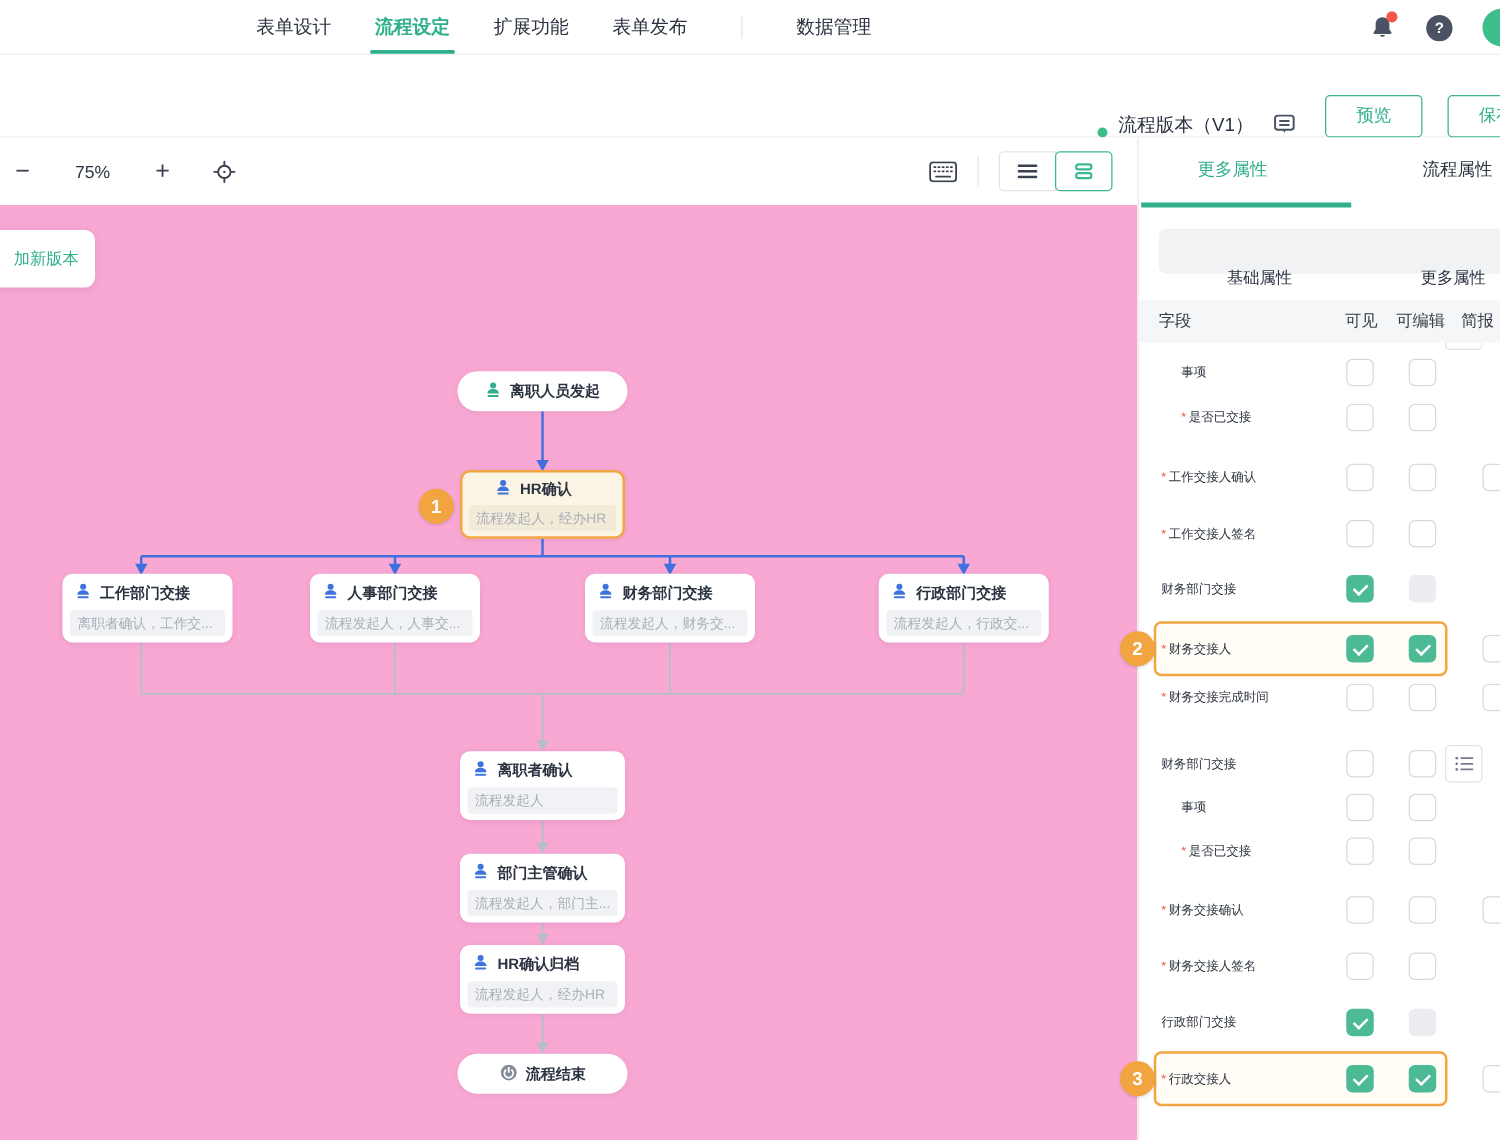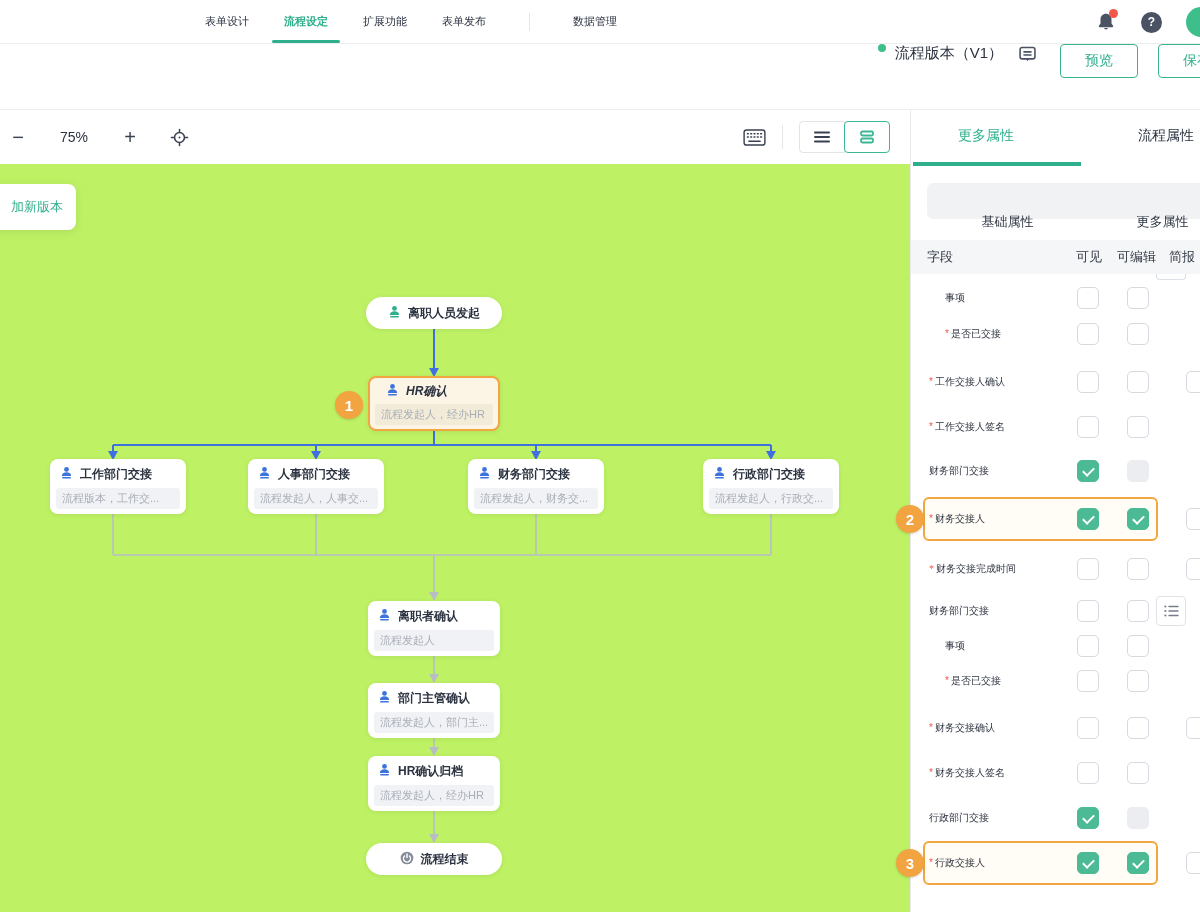--- a/index.html
+++ b/index.html
@@ -3,33 +3,33 @@
 <meta charset="utf-8">
 <style>
   * { margin:0; padding:0; box-sizing:border-box; }
   html,body { width:1200px; height:912px; }
   body { font-family:"Liberation Sans","DejaVu Sans",sans-serif; background:#fff; }
   .app { position:relative; width:1200px; height:912px; overflow:hidden; background:#fff; }
 
   
   .topnav { position:relative; height:44px; border-bottom:1px solid #EDEEF0; display:flex; align-items:stretch; }
   .nav-tabs { display:flex; align-items:stretch; margin-left:205px; gap:35px; }
-  .nav-tab { position:relative; display:flex; align-items:center; font-size:11px; color:#2B3240; font-weight:500; cursor:pointer; white-space:nowrap; }
+  .nav-tab { position:relative; display:flex; align-items:center; font-size:15px; color:#2B3240; font-weight:500; cursor:pointer; white-space:nowrap; }
   .nav-tab.active { color:#2FAF8C;font-weight:bold; }
   .nav-tab.active::after { content:''; position:absolute; left:50%; transform:translateX(-50%); bottom:0; width:68px; height:3px; border-radius:2px; background:#2FAF8C; }
   .nav-divider { width:1px; height:18px; background:#E3E5E8; align-self:center; margin:0 8px; }
   .topnav-right { position:absolute; right:0; top:0; height:44px; display:flex; align-items:center; gap:24px; }
   .bell-wrap { position:relative; width:22px; height:22px; }
   .bell-dot { position:absolute; right:-1px; top:-2px; width:9px; height:9px; border-radius:50%; background:#F5564A; }
   .help-circle { width:21px; height:21px; border-radius:50%; background:#4A5263; color:#fff; font-size:12px; font-weight:700; display:flex; align-items:center; justify-content:center; }
   .avatar { width:30px; height:30px; border-radius:50%; background:#3DBE8B; margin-right:-16px; }
 
   
   .subheader { position:relative; height:66px; border-bottom:1px solid #EDEEF0; }
-  .subheader-right { position:absolute; right:0; top:0; height:66px; display:flex; align-items:flex-start; }
+  .subheader-right { position:absolute; right:0; top:0; height:66px; display:flex; align-items:flex-end; }
   .status-dot { width:8px; height:8px; border-radius:50%; background:#3DBE8B; margin-right:9px; }
   .version-label { font-size:15px; color:#2B3240; margin-right:14px; white-space:nowrap; }
   .comment-icon { margin-right:22px; display:flex; }
   .btn { height:34px; width:78px; border:1px solid #3BB38E; border-radius:4px; background:#fff; color:#2FAF8C; font-size:14px; display:flex; align-items:center; justify-content:center; cursor:pointer; }
   .btn + .btn { margin-left:20px; }
   .btn.save { margin-right:-36px; }
 
   
   .main { display:flex; height:802px; }
   .canvas-col { width:910px; display:flex; flex-direction:column; }
@@ -40,31 +40,31 @@
   .zoom-in { margin-left:28px; }
   .locate-btn { margin-left:30px; display:flex; cursor:pointer; }
   .toolbar-right { position:absolute; right:20px; top:0; height:54px; display:flex; align-items:center; }
   .kbd-btn { display:flex; cursor:pointer; }
   .tb-divider { width:1px; height:24px; background:#E4E6E9; margin:0 16px; }
   .seg-views { display:flex; }
   .view-btn { width:46px; height:32px; background:#fff; border:1px solid #E2E4E8; display:flex; align-items:center; justify-content:center; cursor:pointer; }
   .view-btn.first { border-radius:4px 0 0 4px; }
   .view-btn.active { border:1px solid #3BB795; border-radius:4px; margin-left:-1px; z-index:1; }
 
-  .canvas { position:relative; flex:1; background:#bef264; overflow:visible; }
+  .canvas { position:relative; flex:1; background:#f9a8d4; overflow:visible; }
   .connectors { position:absolute; left:0; top:0; pointer-events:none; }
 
   .new-version-card { position:absolute; left:-40px; top:20px; width:116px; height:46px; background:#fff; border-radius:8px; box-shadow:0 2px 8px rgba(30,36,50,.10); display:flex; align-items:center; justify-content:flex-end; padding-right:13px; font-size:13px; color:#2FAF8C; cursor:pointer; }
 
   .node { position:absolute; background:#fff; border-radius:8px; box-shadow:0 1px 5px rgba(30,36,50,.09); cursor:pointer; }
   .node.pill { border-radius:16px; display:flex; align-items:center; justify-content:center; gap:7px; font-size:12px; font-weight:600; color:#2B3240; }
   .node-title { display:flex; align-items:center; gap:7px; padding:7px 10px 5px; font-size:12px; font-weight:600; color:#2B3240; white-space:nowrap; }
   .node-sub { margin:0 6px; padding:3px 6px; background:#F1F2F5; border-radius:3px; font-size:11px; color:#A9AEB8; white-space:nowrap; overflow:hidden; }
   .node.task.hl { background:#FCF5E6; border:2px solid #F2A642; }
-  .node.task.hl .node-title { padding:5px 16px 4px;font-style:italic; }
+  .node.task.hl .node-title { padding:5px 26px 4px; }
   .node.task.hl .node-sub { background:#F2EBD8; margin:0 5px; }
   .node-badge { position:absolute; left:-35px; top:13px; width:28px; height:28px; border-radius:50%; background:#F2A440; color:#fff; font-size:15px; font-weight:700; display:flex; align-items:center; justify-content:center; box-shadow:0 1px 3px rgba(0,0,0,.15); }
 
   
   .panel { position:relative; width:290px; background:#fff; border-left:1px solid #E9EAED; }
   .ptab { position:absolute; top:17px; font-size:14px; color:#2B3240; cursor:pointer; white-space:nowrap; }
   .ptab.active { color:#2FAF8C; font-weight:500; }
   .ptab-underline { position:absolute; left:2px; top:52px; width:168px; height:4px; background:#2FAF8C; }
   .pseg { position:absolute; left:16px; top:73px; width:320px; height:36px; background:#F1F2F4; border-radius:6px; display:flex; padding:3px; }
   .pseg-item { width:155px; display:flex; align-items:center; justify-content:center; font-size:13px; color:#2B3240; cursor:pointer; border-radius:4px;margin-top:36px; }
@@ -217,21 +217,21 @@
             </div>
             <div class="node task" style="left: 50px; top: 295px; width: 136px; height: 55px;">
               <div class="node-title">
                 <span><svg width="13" height="14" viewBox="0 0 14 15">
                     <circle cx="7" cy="3.6" r="2.6" fill="#3D73DD"></circle>
                     <path d="M2 10.6c0-2.6 2.2-4 5-4s5 1.4 5 4z" fill="#3D73DD"></path>
                     <rect x="2.2" y="11.8" width="9.6" height="1.7" rx="0.85" fill="#3D73DD"></rect>
                   </svg></span>
                 <span>工作部门交接</span>
               </div>
-              <div class="node-sub">流程版本，工作交...</div>
+              <div class="node-sub">离职者确认，工作交...</div>
             </div>
             <div class="node task" style="left: 248px; top: 295px; width: 136px; height: 55px;">
               <div class="node-title">
                 <span><svg width="13" height="14" viewBox="0 0 14 15">
                     <circle cx="7" cy="3.6" r="2.6" fill="#3D73DD"></circle>
                     <path d="M2 10.6c0-2.6 2.2-4 5-4s5 1.4 5 4z" fill="#3D73DD"></path>
                     <rect x="2.2" y="11.8" width="9.6" height="1.7" rx="0.85" fill="#3D73DD"></rect>
                   </svg></span>
                 <span>人事部门交接</span>
               </div>
@@ -351,21 +351,21 @@
             <span class="cbx disabled" style="left: 216px;"></span>
           </div>
           <div class="frow" style="top: 387px;">
             <div class="hl-box"></div>
             <div class="pbadge">2</div>
             <div class="flabel"><span class="req">*</span>财务交接人</div>
             <span class="cbx checked" style="left: 166px;"></span>
             <span class="cbx checked" style="left: 216px;"></span>
             <span class="cbx " style="left: 275px;"></span>
           </div>
-          <div class="frow" style="top: 437px; font-family: Liberation Serif, serif;">
+          <div class="frow" style="top: 426px;">
             <div class="flabel"><span class="req">*</span>财务交接完成时间</div>
             <span class="cbx " style="left: 166px;"></span>
             <span class="cbx " style="left: 216px;"></span>
             <span class="cbx " style="left: 275px;"></span>
           </div>
           <div class="frow" style="top: 479px;">
             <div class="flabel">财务部门交接</div>
             <span class="cbx " style="left: 166px;"></span>
             <span class="cbx " style="left: 216px;"></span>
             <div class="list-btn" style="left: 245px;">

